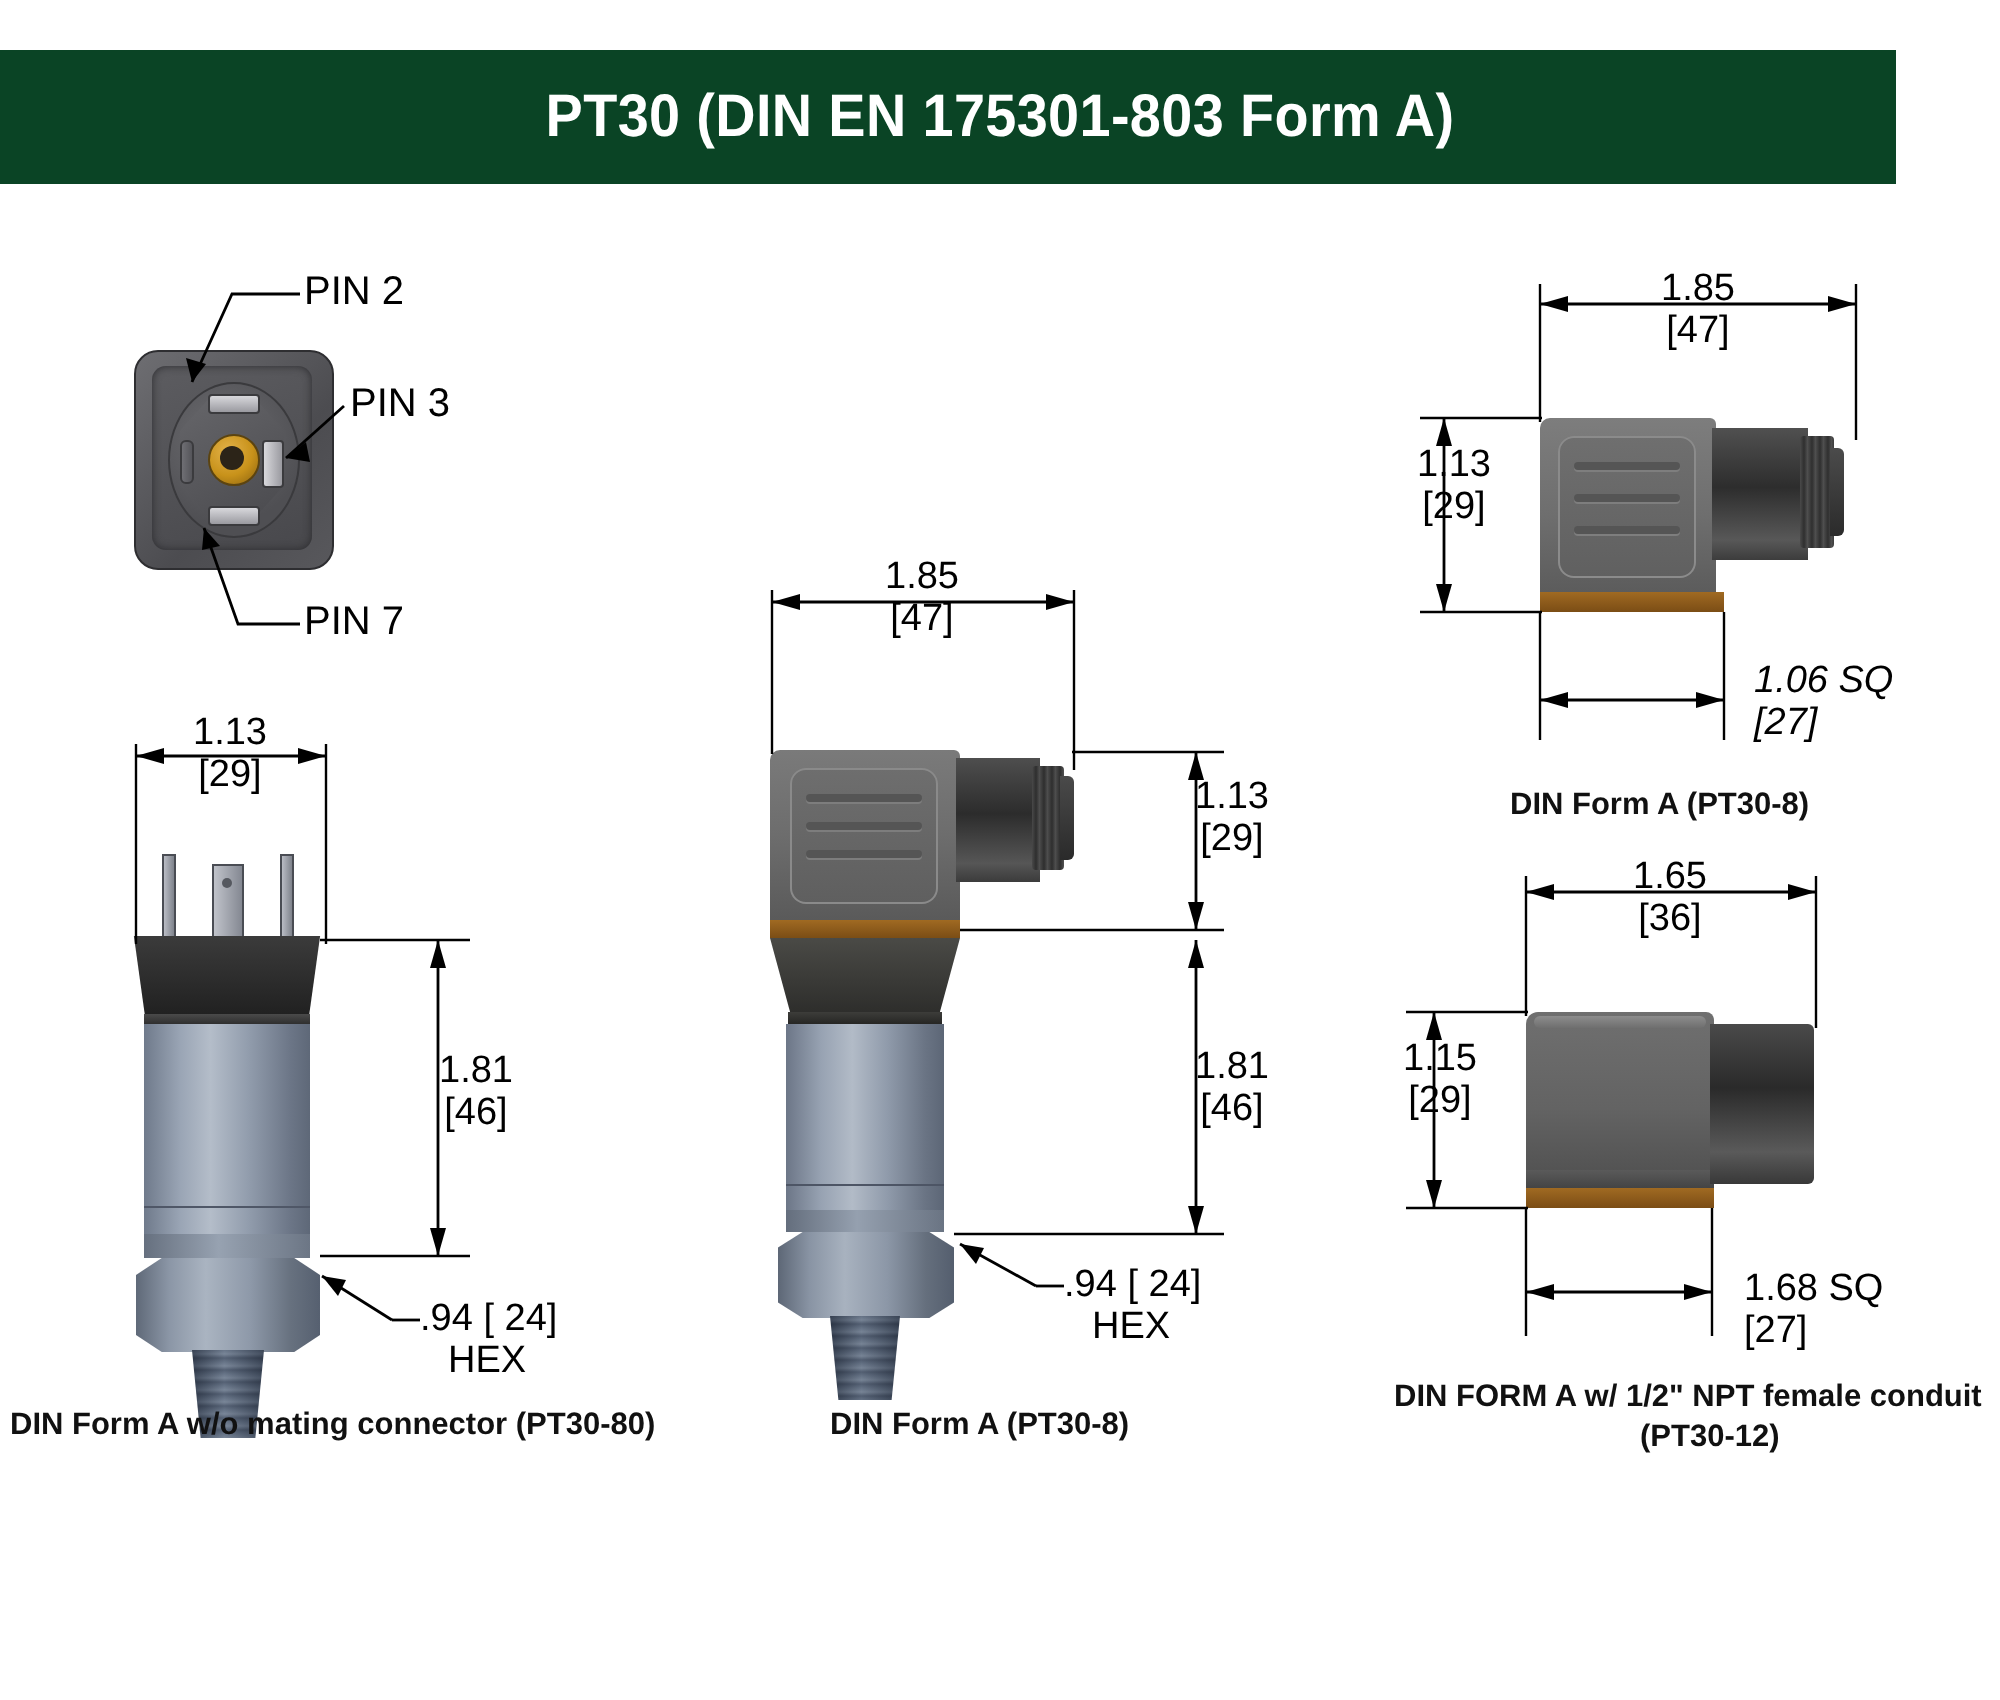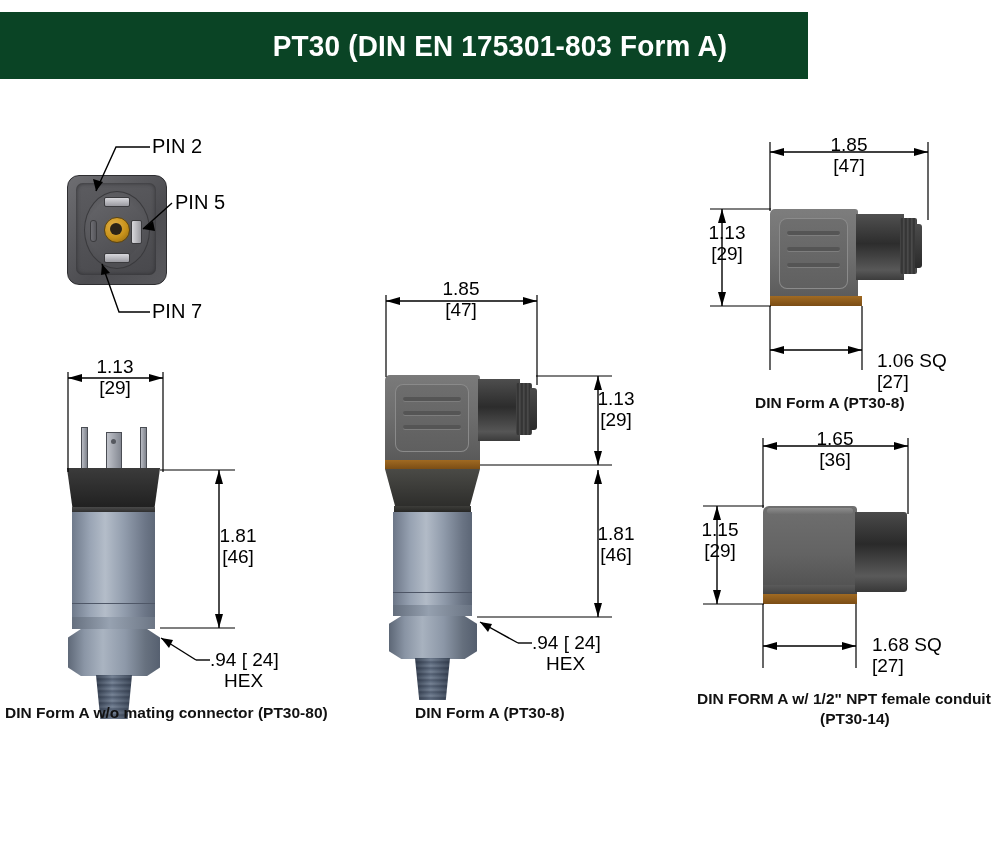--- a/index.html
+++ b/index.html
@@ -6,21 +6,21 @@
   html,body{margin:0;padding:0;background:#ffffff;}
   body{
     width:1000px;height:850px;position:relative;overflow:hidden;
     font-family:"Liberation Sans","DejaVu Sans",sans-serif;
     color:#111;
   }
   #sheet{position:absolute;left:0;top:0;width:1000px;height:850px;background:#fff;}
 
   
   .banner{
-    position:absolute;left:0;top:12px;width:808px;height:67px;
+    position:absolute;left:0;top:25px;width:948px;height:67px;
     background:#0a4425;
   }
   .banner-title{
     position:absolute;left:0;top:0;width:1000px;height:67px;
     display:flex;align-items:center;justify-content:center;
     color:#ffffff;font-weight:bold;font-size:30px;letter-spacing:.2px;
     font-family:"Liberation Sans","DejaVu Sans",sans-serif;
     transform:scaleX(.93);transform-origin:center center;
     white-space:nowrap;
   }
@@ -94,21 +94,21 @@
       <polygon class="ar" points="96,66 93,54 103,57"></polygon>
 
       <path class="ln" d="M172 78 L143 104"></path>
       <polygon class="ar" points="143,104 153,96 155,106"></polygon>
 
       <path class="ln" d="M150 187 L119 187 L102 139"></path>
       <polygon class="ar" points="102,139 110,148 101,150"></polygon>
     </svg>
 
     <div class="pinlabel" style="left:152px;top:10px;text-align:center;">PIN 2</div>
-    <div class="pinlabel" style="left:175px;top:66px;">PIN 5</div>
+    <div class="pinlabel" style="left:175px;top:66px;">PIN 3</div>
     <div class="pinlabel" style="left:152px;top:175px;">PIN 7</div>
   </div>
 
   <div class="fig" style="left:0px;top:360px;width:330px;height:360px;">
 
     <div style="position:absolute;left:81px;top:67px;width:5px;height:42px;
                 background:linear-gradient(90deg,#b9bcc4,#7f838c);border:1px solid #4a4d54;"></div>
     <div style="position:absolute;left:140px;top:67px;width:5px;height:42px;
                 background:linear-gradient(90deg,#b9bcc4,#7f838c);border:1px solid #4a4d54;"></div>
     <div style="position:absolute;left:106px;top:72px;width:14px;height:37px;
@@ -325,21 +325,21 @@
     <div class="dimtext c" style="left:99px;top:4px;width:100px;">
       <span>1.85</span><br>
       <span>[47]</span>
     </div>
 
     <div class="dimtext c" style="left:-8px;top:92px;width:70px;">
       <span>1.13</span><br>
       <span>[29]</span>
     </div>
 
-    <div class="dimtext" style="left:177px;top:220px;">
+    <div class="dimtext" style="left:177px;top:200px;font-style:italic;">
       <span>1.06 SQ</span><br>
       <span>[27]</span>
     </div>
 
     <div class="caption" style="left:55px;top:263px;">DIN Form A (PT30-8)</div>
   </div>
 
   <div class="fig" style="left:690px;top:420px;width:310px;height:330px;">
 
     <div style="position:absolute;left:73px;top:86px;width:94px;height:88px;
@@ -387,16 +387,16 @@
       <span>1.15</span><br>
       <span>[29]</span>
     </div>
 
     <div class="dimtext" style="left:182px;top:214px;">
       <span>1.68 SQ</span><br>
       <span>[27]</span>
     </div>
 
     <div class="caption" style="left:7px;top:269px;">DIN FORM A w/ 1/2" NPT female conduit</div>
-    <div class="caption" style="left:130px;top:289px;">(PT30-14)</div>
+    <div class="caption" style="left:130px;top:289px;">(PT30-12)</div>
   </div>
 
 </div>
 
 </body></html>

